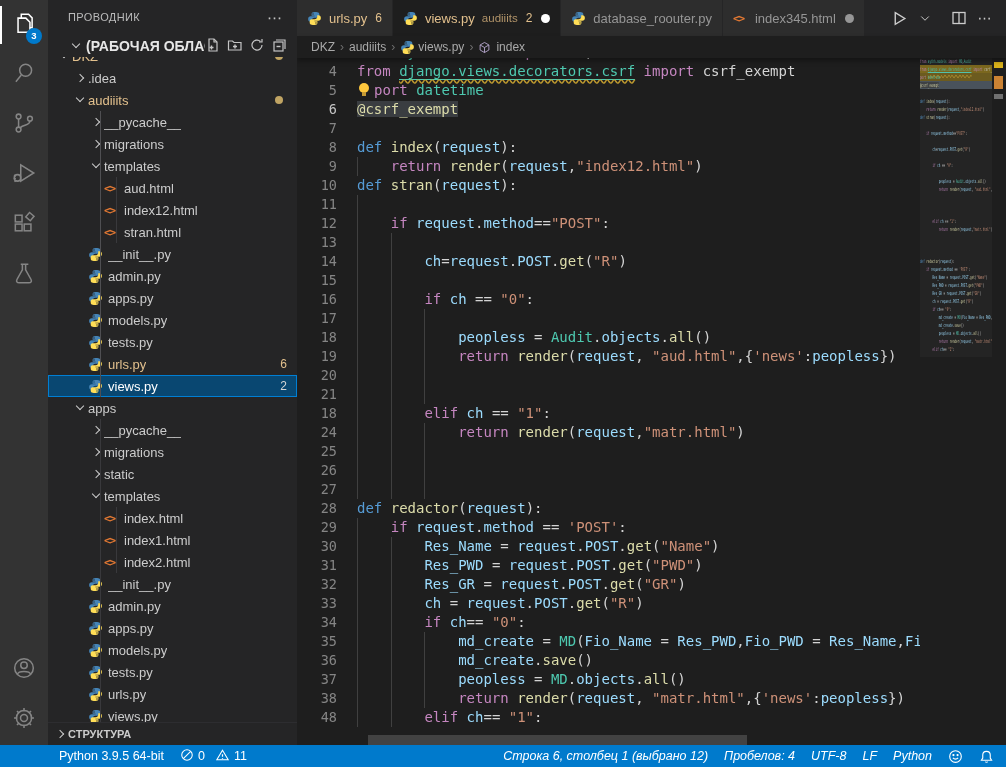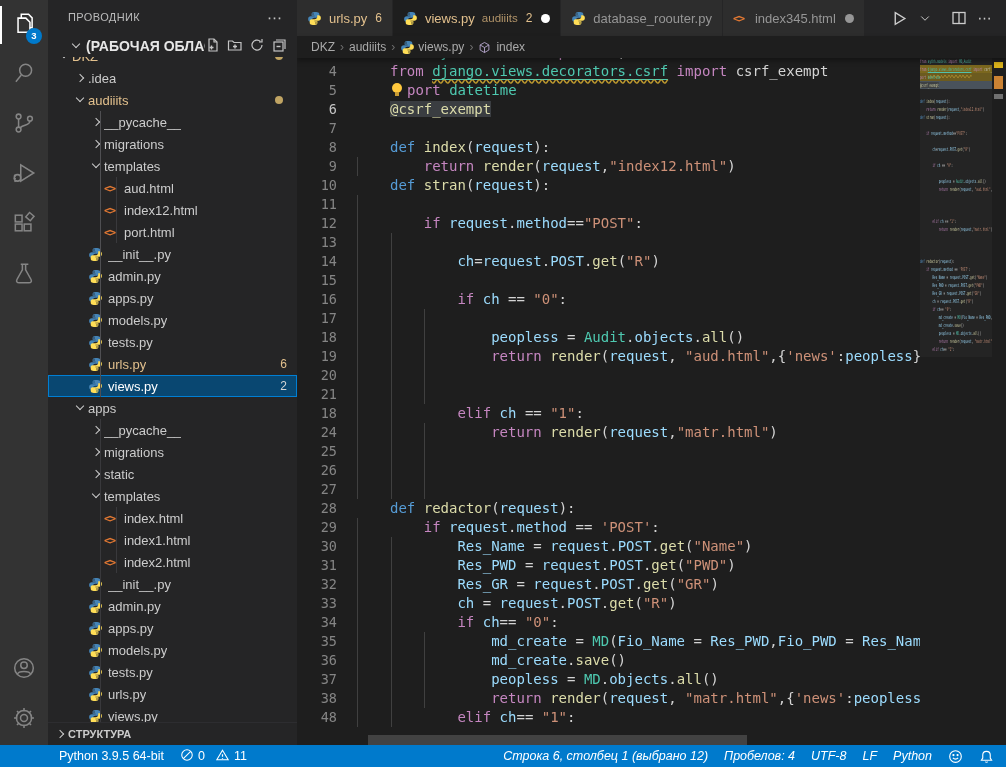--- a/index.html
+++ b/index.html
@@ -67,21 +67,21 @@
   .breadcrumb { position:absolute; left:0; top:36px; right:0; height:22px; background:#1e1e1e; display:flex; align-items:center; padding-left:14px; font-size:12px; color:#a9a9a9; z-index:3; box-shadow:0 3px 5px rgba(0,0,0,.35); }
   .bc-item { display:flex; align-items:center; cursor:pointer; }
   .bc-sep { color:#6e6e6e; margin:0 5px; font-size:12px; }
   .bc-item .ficon { width:18px; flex:0 0 18px; }
 
   .code-scroll { position:absolute; left:0; top:57px; right:86px; bottom:0; overflow:hidden; }
   .code-inner { position:relative; margin-top:-14px; font-family:"DejaVu Sans Mono", monospace; font-size:14px; }
   .cline { position:relative; height:19px; line-height:19px; white-space:pre; }
   .lnum { position:absolute; left:0; width:40px; text-align:right; color:#858585; font-size:13.5px; }
   .lnum.cur { color:#c6c6c6; }
-  .ltext { position:absolute; left:60px;margin-left:33px; }
+  .ltext { position:absolute; left:60px; }
   .iguide { position:absolute; top:0; bottom:0; width:1px; background:#404040; }
   .tk-k { color:#C586C0; } .tk-d { color:#569CD6; } .tk-f { color:#DCDCAA; }
   .tk-m { color:#4EC9B0; } .tk-v { color:#9CDCFE; } .tk-s { color:#CE9178; }
   .tk-p { color:#D4D4D4; }
   .tk-D { color:#DCDCAA; background:#3A3D41; }
   .tk-L { color:#4EC9B0; border-bottom:1px solid #4EC9B0; text-decoration:underline wavy #bf9a2e; text-underline-offset:3px; }
   .bulb { display:inline-block; width:17px; height:14px; position:relative; vertical-align:-2px; }
   .bulb::before { content:""; position:absolute; left:2px; top:0; width:10px; height:10px; border-radius:50%; background:#ffc83d; }
   .bulb::after { content:""; position:absolute; left:5px; top:9px; width:4px; height:4px; background:#c79b34; }
 
@@ -231,21 +231,21 @@
           <div class="trow" style="padding-left: 56px;">
             <span class="ficon">
               <span class="html-ico">&lt;&gt;</span>
             </span>
             <span class="tlabel">index12.html</span>
           </div>
           <div class="trow" style="padding-left: 56px;">
             <span class="ficon">
               <span class="html-ico">&lt;&gt;</span>
             </span>
-            <span class="tlabel">port.html</span>
+            <span class="tlabel">stran.html</span>
           </div>
           <div class="trow" style="padding-left: 40px;">
             <span class="ficon">
               <svg width="15" height="15" viewBox="0 0 16 16">
                 <path fill="#4584b6" d="M7.9 1c-1.9 0-3 .8-3 2.1V5h3.2v.6H3.9C2.4 5.6 1.2 6.7 1.2 8.6s1 3 2.5 3h1.4V9.8c0-1.4 1.2-2.6 2.7-2.6h3.3c1.1 0 2-.9 2-2V3.1C13.1 1.8 11.6 1 9.8 1H7.9zM6.4 2.4a.75.75 0 110 1.5.75.75 0 010-1.5z"></path>
                 <path fill="#ffde57" d="M8.1 15c1.9 0 3-.8 3-2.1V11H7.9v-.6h4.2c1.5 0 2.7-1.1 2.7-3s-1-3-2.5-3h-1.4v1.8c0 1.4-1.2 2.6-2.7 2.6H4.9c-1.1 0-2 .9-2 2v2.1C2.9 14.2 4.4 15 6.2 15h1.9zm1.5-1.4a.75.75 0 110-1.5.75.75 0 010 1.5z"></path>
               </svg>
             </span>
             <span class="tlabel">__init__.py</span>
           </div>

